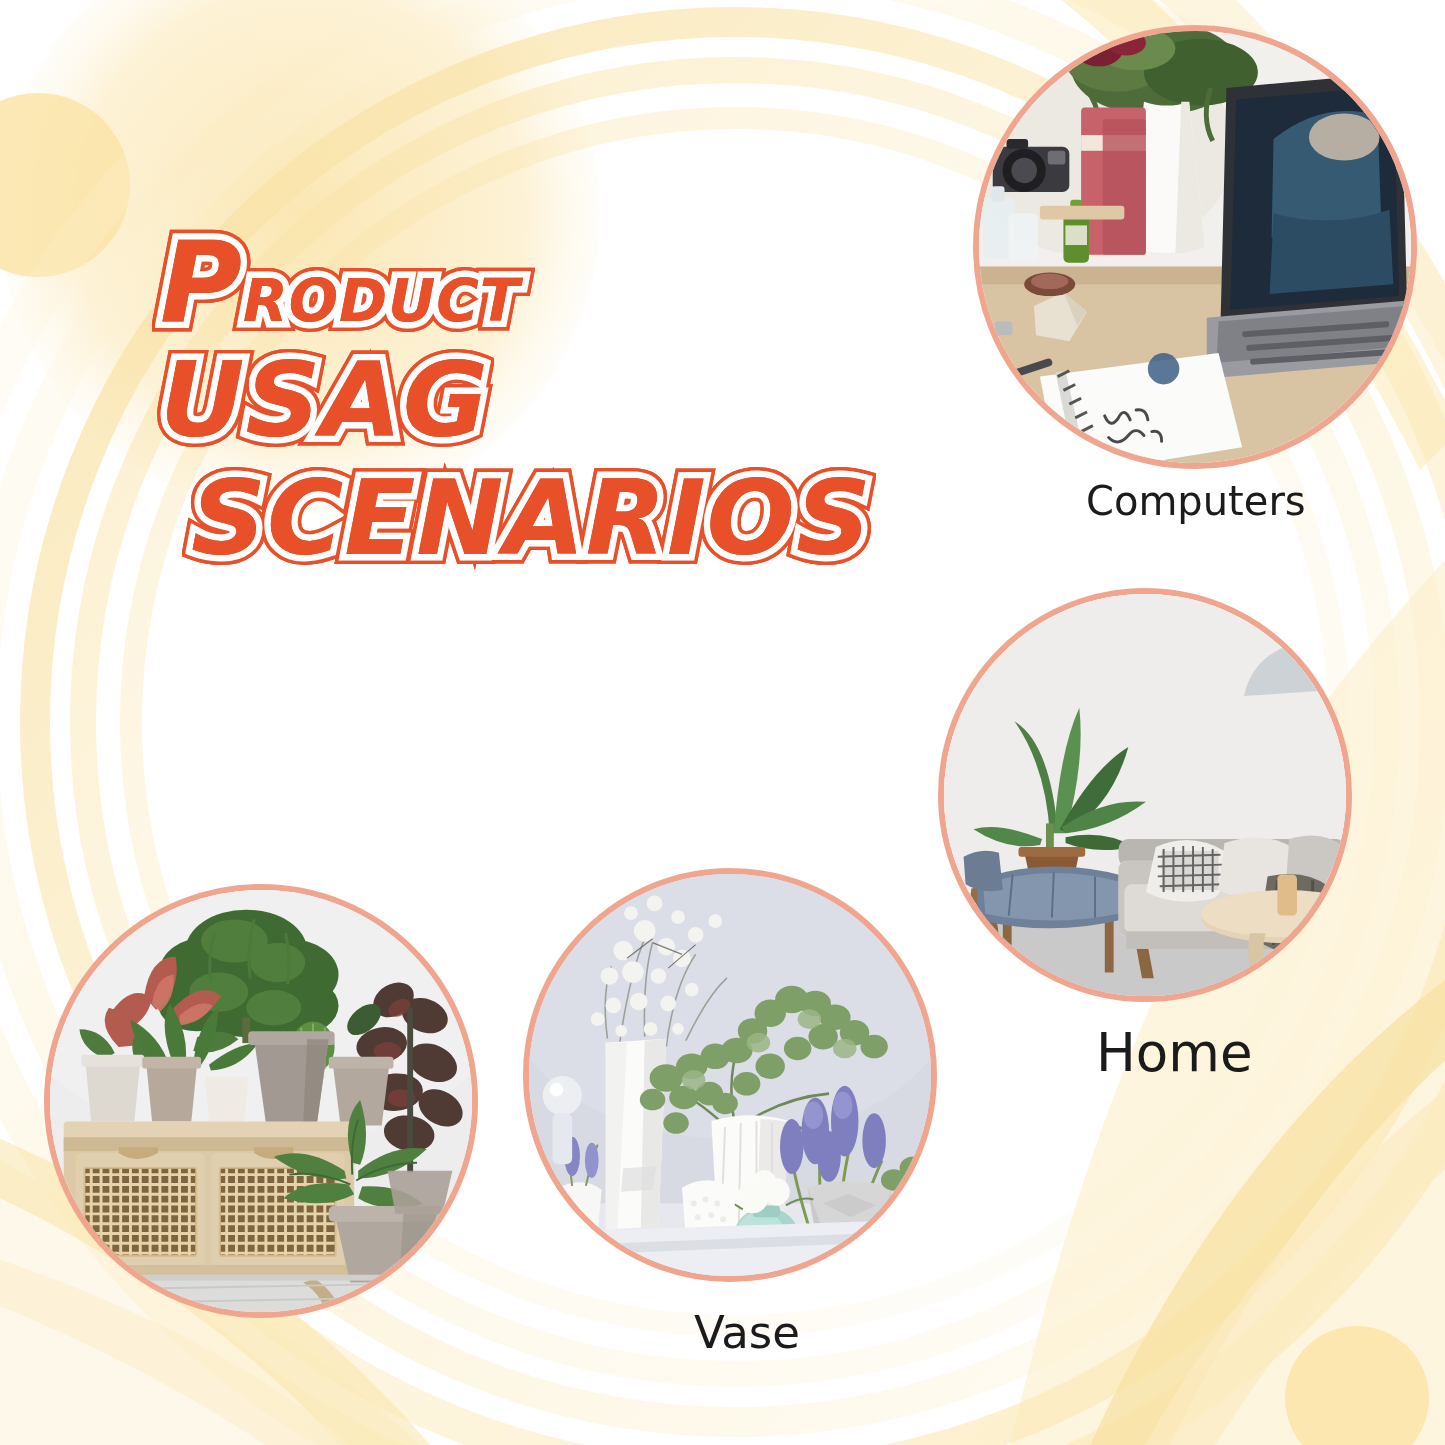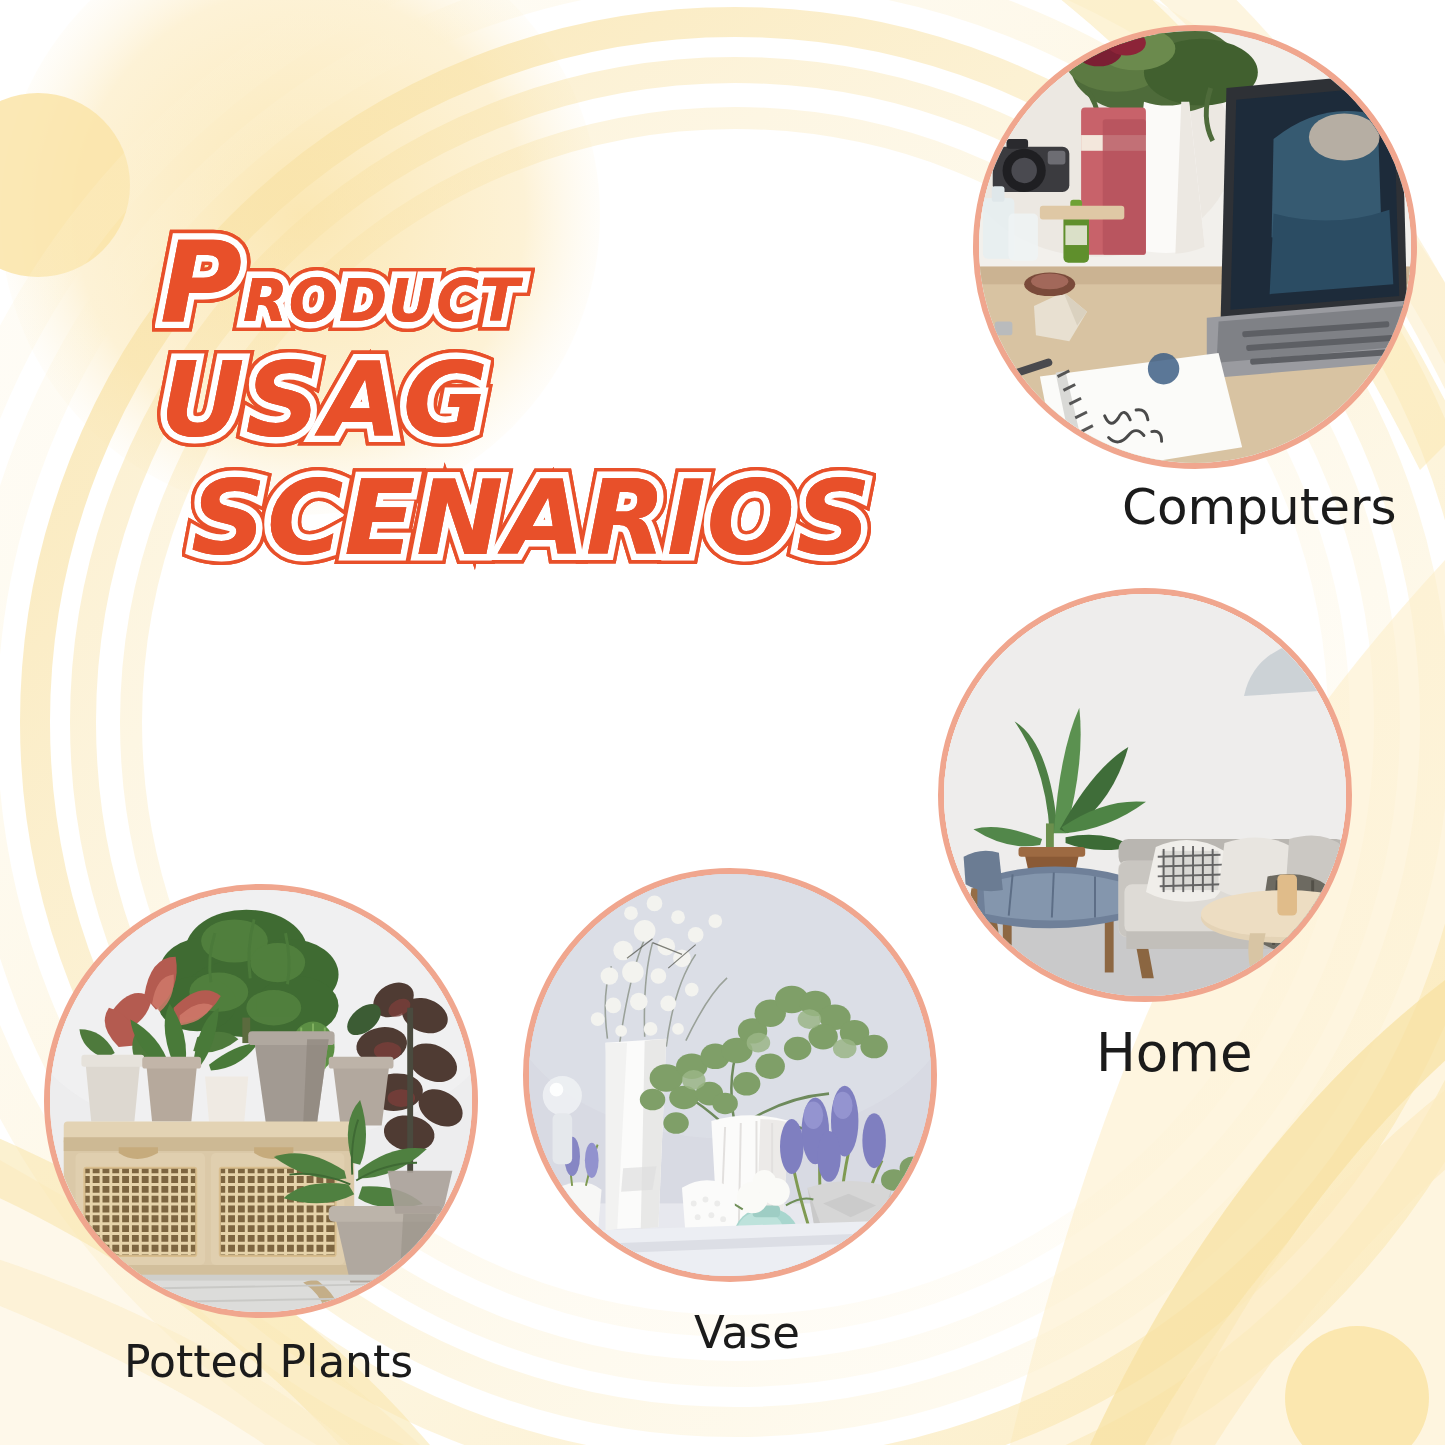--- a/index.html
+++ b/index.html
@@ -84,21 +84,21 @@
 
   
   .caption{
     position:absolute;
     font-family:"DejaVu Sans", sans-serif;
     font-weight:400;
     color:#1b1b1b;
     z-index:7;
     white-space:nowrap;
   }
-  .cap-computers{left:1086px;top:478px;font-size:50px;margin-left:36px;}
+  .cap-computers{left:1086px;top:478px;font-size:40px;}
   .cap-home{left:1096px;top:1022px;font-size:53px;}
   .cap-vase{left:694px;top:1306px;font-size:45px;}
   .cap-potted{left:124px;top:1336px;font-size:44px;}
 </style>
 </head>
 <body>
 
 <div class="poster">
 
   <div class="bg-layer">
@@ -754,15 +754,14 @@
 
       <path d="M344 286 l66 0 l-10 44 l-48 0 Z" fill="#a8a098" opacity="0.9"></path>
 
       <rect x="0" y="392" width="430" height="6" fill="#cfcfcc"></rect>
       <g stroke="#c9c9c6" stroke-width="2">
         <line x1="0" y1="408" x2="430" y2="400"></line>
         <line x1="0" y1="422" x2="430" y2="414"></line>
       </g>
     </svg>
   </div>
-  <div class="caption cap-potted">Potted Plants</div>
 
 </div>
 
 </body></html>

